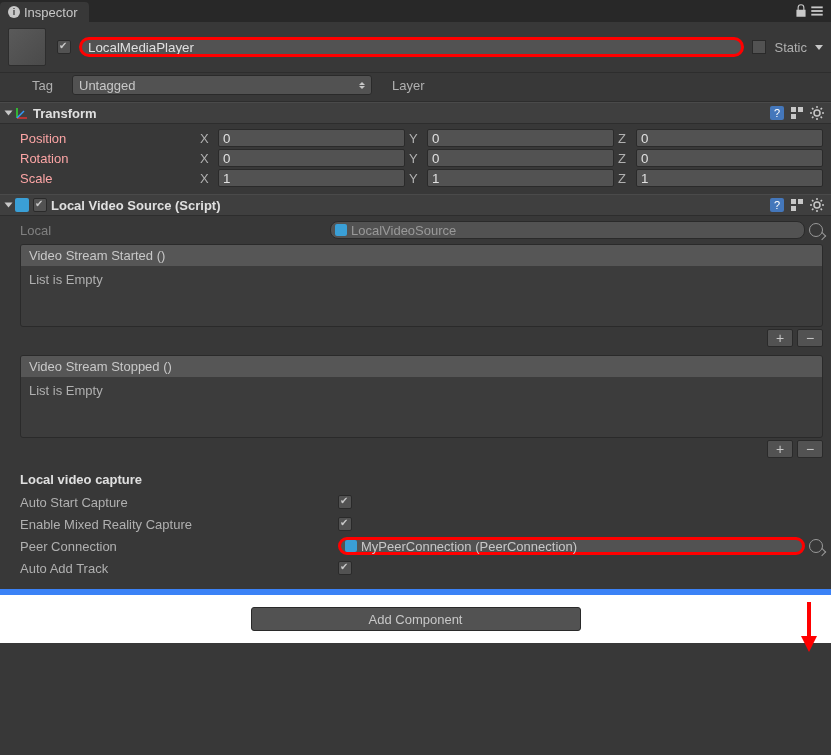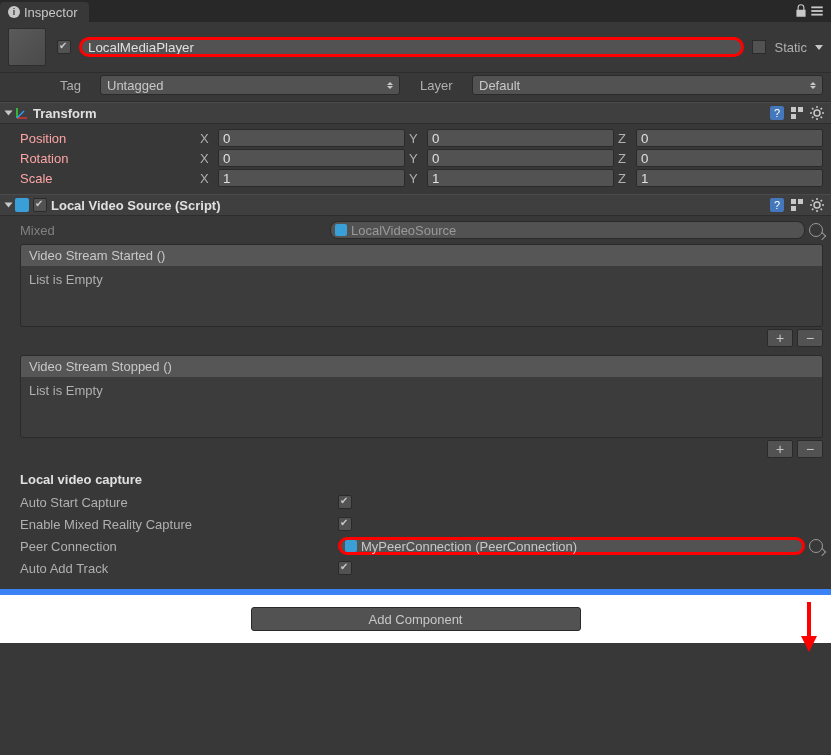--- a/index.html
+++ b/index.html
@@ -11,21 +11,21 @@
 .header-right { height: 22px; display: flex; align-items:center; padding-right:6px; }
 .main { flex: 1; background: #383838; display:flex; flex-direction:column; }
 .row { display: flex; align-items: center; min-height: 22px; }
 .header-row { padding: 6px 8px 6px 8px; border-bottom: 1px solid #2d2d2d; gap: 11px; }
 .cube-icon { width: 38px; height: 38px; background: linear-gradient(135deg,#5a5a5a,#4a4a4a); border:1px solid #2d2d2d; border-radius:2px; }
 .checkbox { width: 14px; height: 14px; background: #525252; border:1px solid #2a2a2a; border-radius:2px; position:relative; cursor:pointer; }
 .checked::after { content:"✔"; position:absolute; font-size:10px; color:#c8c8c8; left:1px; top:-1px; }
 .name-field { flex:1; background:#525252; border:1px solid #2a2a2a; border-radius:3px; height:20px; padding:2px 6px; color:#e0e0e0; }
 .static-check { width:14px; height:14px; background:#525252; border:1px solid #2a2a2a; }
 .dropdown-arrow { width:0; height:0; border-left:4px solid transparent; border-right:4px solid transparent; border-top:5px solid #c8c8c8; }
-.tag-layer-row { padding: 2px 8px 6px 60px; gap:8px; border-bottom:1px solid #2d2d2d; }
+.tag-layer-row { padding: 2px 8px 6px 32px; gap:8px; border-bottom:1px solid #2d2d2d; }
 .label { color:#b0b0b0; }
 .dropdown { background:#525252; border:1px solid #2a2a2a; border-radius:3px; height:20px; padding:2px 6px; display:flex; align-items:center; justify-content:space-between; color:#c8c8c8; }
 .dd-tag { width:300px; }
 .dd-layer { flex:1; }
 .dd-arrows { display:flex; flex-direction:column; gap:0; }
 .dd-arrows span { width:0; height:0; border-left:3px solid transparent; border-right:3px solid transparent; }
 .dd-arrows .up { border-bottom:3px solid #c8c8c8; margin-bottom:1px; }
 .dd-arrows .dn { border-top:3px solid #c8c8c8; }
 .component-header { background:#3f3f3f; border-top:1px solid #4a4a4a; border-bottom:1px solid #2d2d2d; display:flex; align-items:center; height:22px; padding:0 6px; gap:4px; }
 .foldout { width:0; height:0; border-top:4px solid transparent; border-bottom:4px solid transparent; border-left:5px solid #c8c8c8; transform:rotate(90deg); cursor:pointer; }
@@ -103,27 +103,20 @@
     <div class="row tag-layer-row">
       <span class="label" style="width:32px;">Tag</span>
       <div class="dropdown dd-tag">
         <span>Untagged</span>
         <span class="dd-arrows">
             <span class="up"></span>
             <span class="dn"></span>
           </span>
       </div>
       <span class="label" style="width:44px; margin-left:12px;">Layer</span>
-      <div class="dropdown dd-layer">
-        <span>Default</span>
-        <span class="dd-arrows">
-            <span class="up"></span>
-            <span class="dn"></span>
-          </span>
-      </div>
     </div>
 
     <div class="component-header">
       <span class="foldout"></span>
       <span class="transform-icon">
         <svg viewBox="0 0 14 14">
             <line x1="2" y1="12" x2="12" y2="12" stroke="#d33" stroke-width="1.5"></line>
             <line x1="2" y1="12" x2="2" y2="2" stroke="#3d3" stroke-width="1.5"></line>
             <line x1="2" y1="12" x2="9" y2="5" stroke="#39f" stroke-width="1.5"></line>
           </svg>
@@ -210,21 +203,21 @@
             <svg viewBox="0 0 16 16">
               <circle cx="8" cy="8" r="3" fill="none" stroke="#c8c8c8" stroke-width="1.5"></circle>
               <path d="M8 1v2M8 13v2M1 8h2M13 8h2M3 3l1.4 1.4M11.6 11.6L13 13M3 13l1.4-1.4M11.6 4.4L13 3" stroke="#c8c8c8" stroke-width="1.5"></path>
             </svg>
           </span>
       </div>
     </div>
 
     <div class="prop-rows" style="padding-bottom:0;">
       <div class="prop-row">
-        <span class="prop-label" style="color:#808080;">Mixed</span>
+        <span class="prop-label" style="color:#808080;">Local</span>
         <div class="objfield">
           <span class="objfield-icon"></span>
           <span>LocalVideoSource</span>
         </div>
         <span class="objpicker"></span>
       </div>
     </div>
 
     <div class="event-block">
       <div class="event-head">Video Stream Started ()</div>

